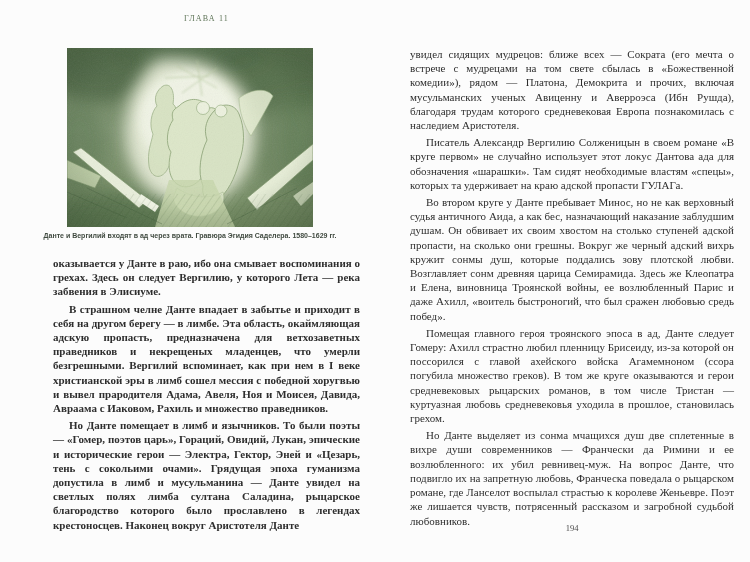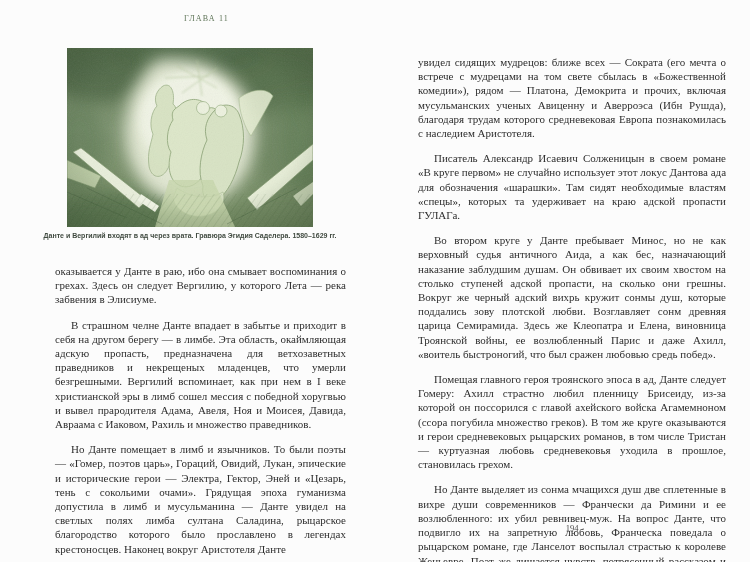--- a/index.html
+++ b/index.html
@@ -36,23 +36,23 @@
     font-weight:bold;font-size:7px;line-height:9px;
     color:var(--caption-text);
     text-align:center;
   }
   .body-text{
     position:absolute;
     font-size:11px;line-height:14.2px;
     text-align:justify;
     color:var(--body-text);
   }
-  .body-text.left{left:44px;top:253px;width:313px;}
+  .body-text.left{left:50px;top:253px;width:313px;font-weight:bold;}
   .body-text.right{left:407px;top:44px;width:330px;}
-  .para{margin:11px;}
+  .para{margin:3px;}
   .para.indent{text-indent:16px;}
   .page-number{
     position:absolute;top:523px;
     font-size:8.5px;color:#4a4a4a;
     text-align:center;
   }
   .page-number.left{left:50px;width:313px;margin-top:48px;}
   .page-number.right{left:407px;width:330px;}
 </style>
 </head>
@@ -153,21 +153,21 @@
       <p class="para">оказывается у Данте в раю, ибо она смывает воспоминания о грехах. Здесь он следует Вергилию, у которого Лета — река забвения в Элисиуме.</p>
       <p class="para indent">В страшном челне Данте впадает в забытье и приходит в себя на другом берегу — в лимбе. Эта область, окаймляющая адскую пропасть, предназначена для ветхозаветных праведников и некрещеных младенцев, что умерли безгрешными. Вергилий вспоминает, как при нем в I веке христианской эры в лимб сошел мессия с победной хоругвью и вывел прародителя Адама, Авеля, Ноя и Моисея, Давида, Авраама с Иаковом, Рахиль и множество праведников.</p>
       <p class="para indent">Но Данте помещает в лимб и язычников. То были поэты — «Гомер, поэтов царь», Гораций, Овидий, Лукан, эпические и исторические герои — Электра, Гектор, Эней и «Цезарь, тень с сокольими очами». Грядущая эпоха гуманизма допустила в лимб и мусульманина — Данте увидел на светлых полях лимба султана Саладина, рыцарское благородство которого было прославлено в легендах крестоносцев. Наконец вокруг Аристотеля Данте</p>
     </div>
 
   <div class="page-number left">248</div>
 
 
   <div class="body-text right">
       <p class="para">увидел сидящих мудрецов: ближе всех — Сократа (его мечта о встрече с мудрецами на том свете сбылась в «Божественной комедии»), рядом — Платона, Демокрита и прочих, включая мусульманских ученых Авиценну и Аверроэса (Ибн Рушда), благодаря трудам которого средневековая Европа познакомилась с наследием Аристотеля.</p>
-      <p class="para indent">Писатель Александр Исаевич Солженицын в своем романе «В круге первом» не случайно использует этот локус Дантова ада для обозначения «шарашки». Там сидят необходимые властям «спецы», которых та удерживает на краю адской пропасти ГУЛАГа.</p>
+      <p class="para indent">Писатель Александр Вергилию Солженицын в своем романе «В круге первом» не случайно использует этот локус Дантова ада для обозначения «шарашки». Там сидят необходимые властям «спецы», которых та удерживает на краю адской пропасти ГУЛАГа.</p>
       <p class="para indent">Во втором круге у Данте пребывает Минос, но не как верховный судья античного Аида, а как бес, назначающий наказание заблудшим душам. Он обвивает их своим хвостом на столько ступеней адской пропасти, на сколько они грешны. Вокруг же черный адский вихрь кружит сонмы душ, которые поддались зову плотской любви. Возглавляет сонм древняя царица Семирамида. Здесь же Клеопатра и Елена, виновница Троянской войны, ее возлюбленный Парис и даже Ахилл, «воитель быстроногий, что был сражен любовью средь побед».</p>
       <p class="para indent">Помещая главного героя троянского эпоса в ад, Данте следует Гомеру: Ахилл страстно любил пленницу Брисеиду, из-за которой он поссорился с главой ахейского войска Агамемноном (ссора погубила множество греков). В том же круге оказываются и герои средневековых рыцарских романов, в том числе Тристан — куртуазная любовь средневековья уходила в прошлое, становилась грехом.</p>
       <p class="para indent">Но Данте выделяет из сонма мчащихся душ две сплетенные в вихре души современников — Франчески да Римини и ее возлюбленного: их убил ревнивец-муж. На вопрос Данте, что подвигло их на запретную любовь, Франческа поведала о рыцарском романе, где Ланселот воспылал страстью к королеве Женьевре. Поэт же лишается чувств, потрясенный рассказом и загробной судьбой любовников.</p>
     </div>
 
   <div class="page-number right">194</div>
 
 </div>
 
 </body></html>

